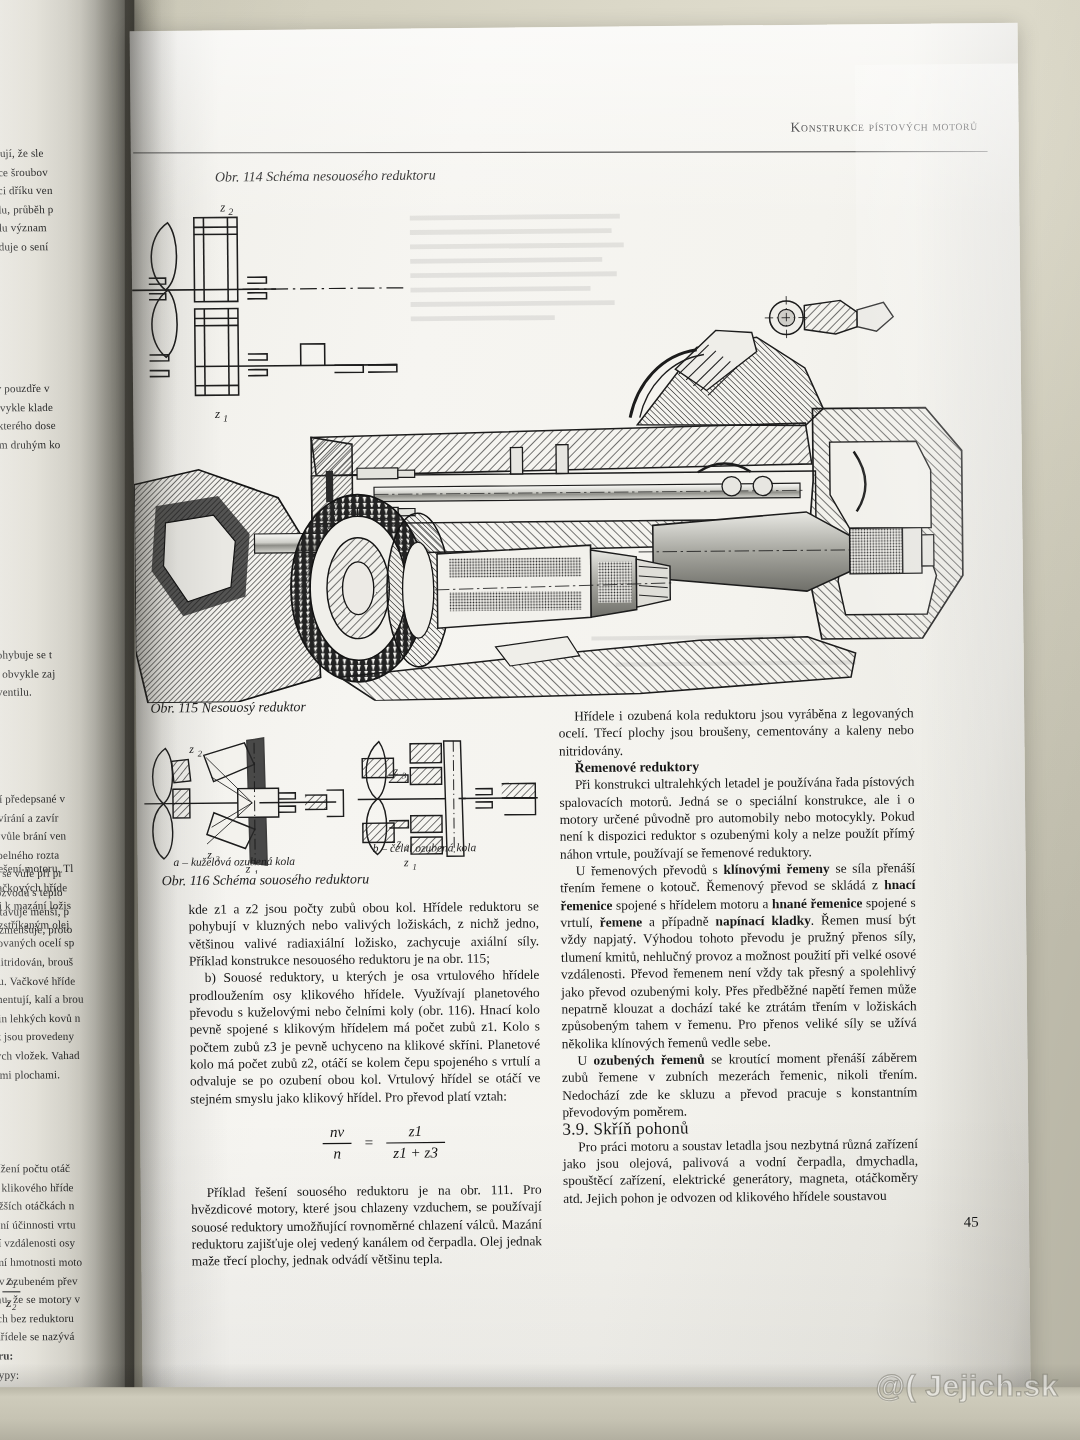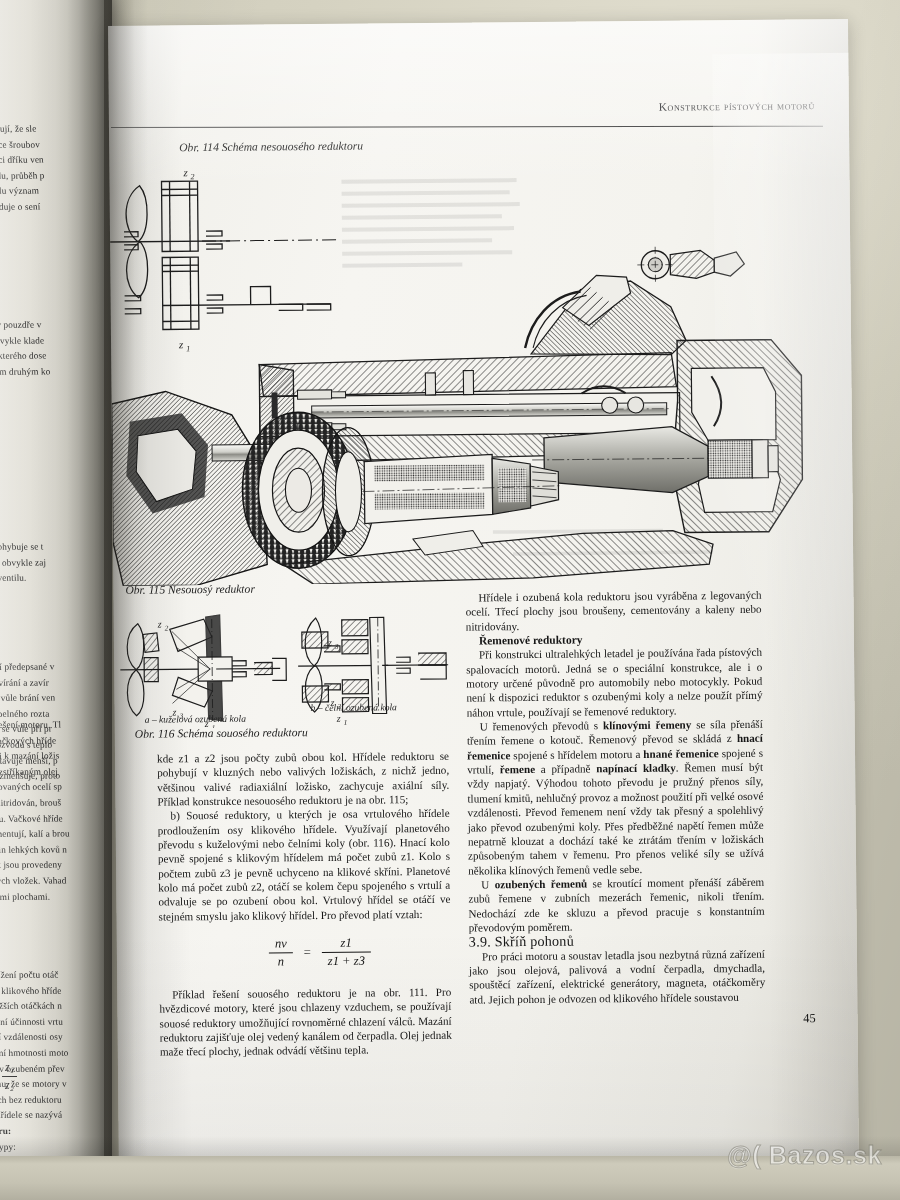--- a/index.html
+++ b/index.html
@@ -599,13 +599,13 @@
     <div class="pgnum">45</div>
 
   </div>
   <div class="pg-tone"></div>
   <div class="pg-edge"></div>
 </div>
 
 <div id="bottomshadow"></div>
 <div id="bottomedge"></div>
 
-<div id="watermark">@( Bazos.sk</div>
+<div id="watermark">@( Jejich.sk</div>
 
 </body></html>

